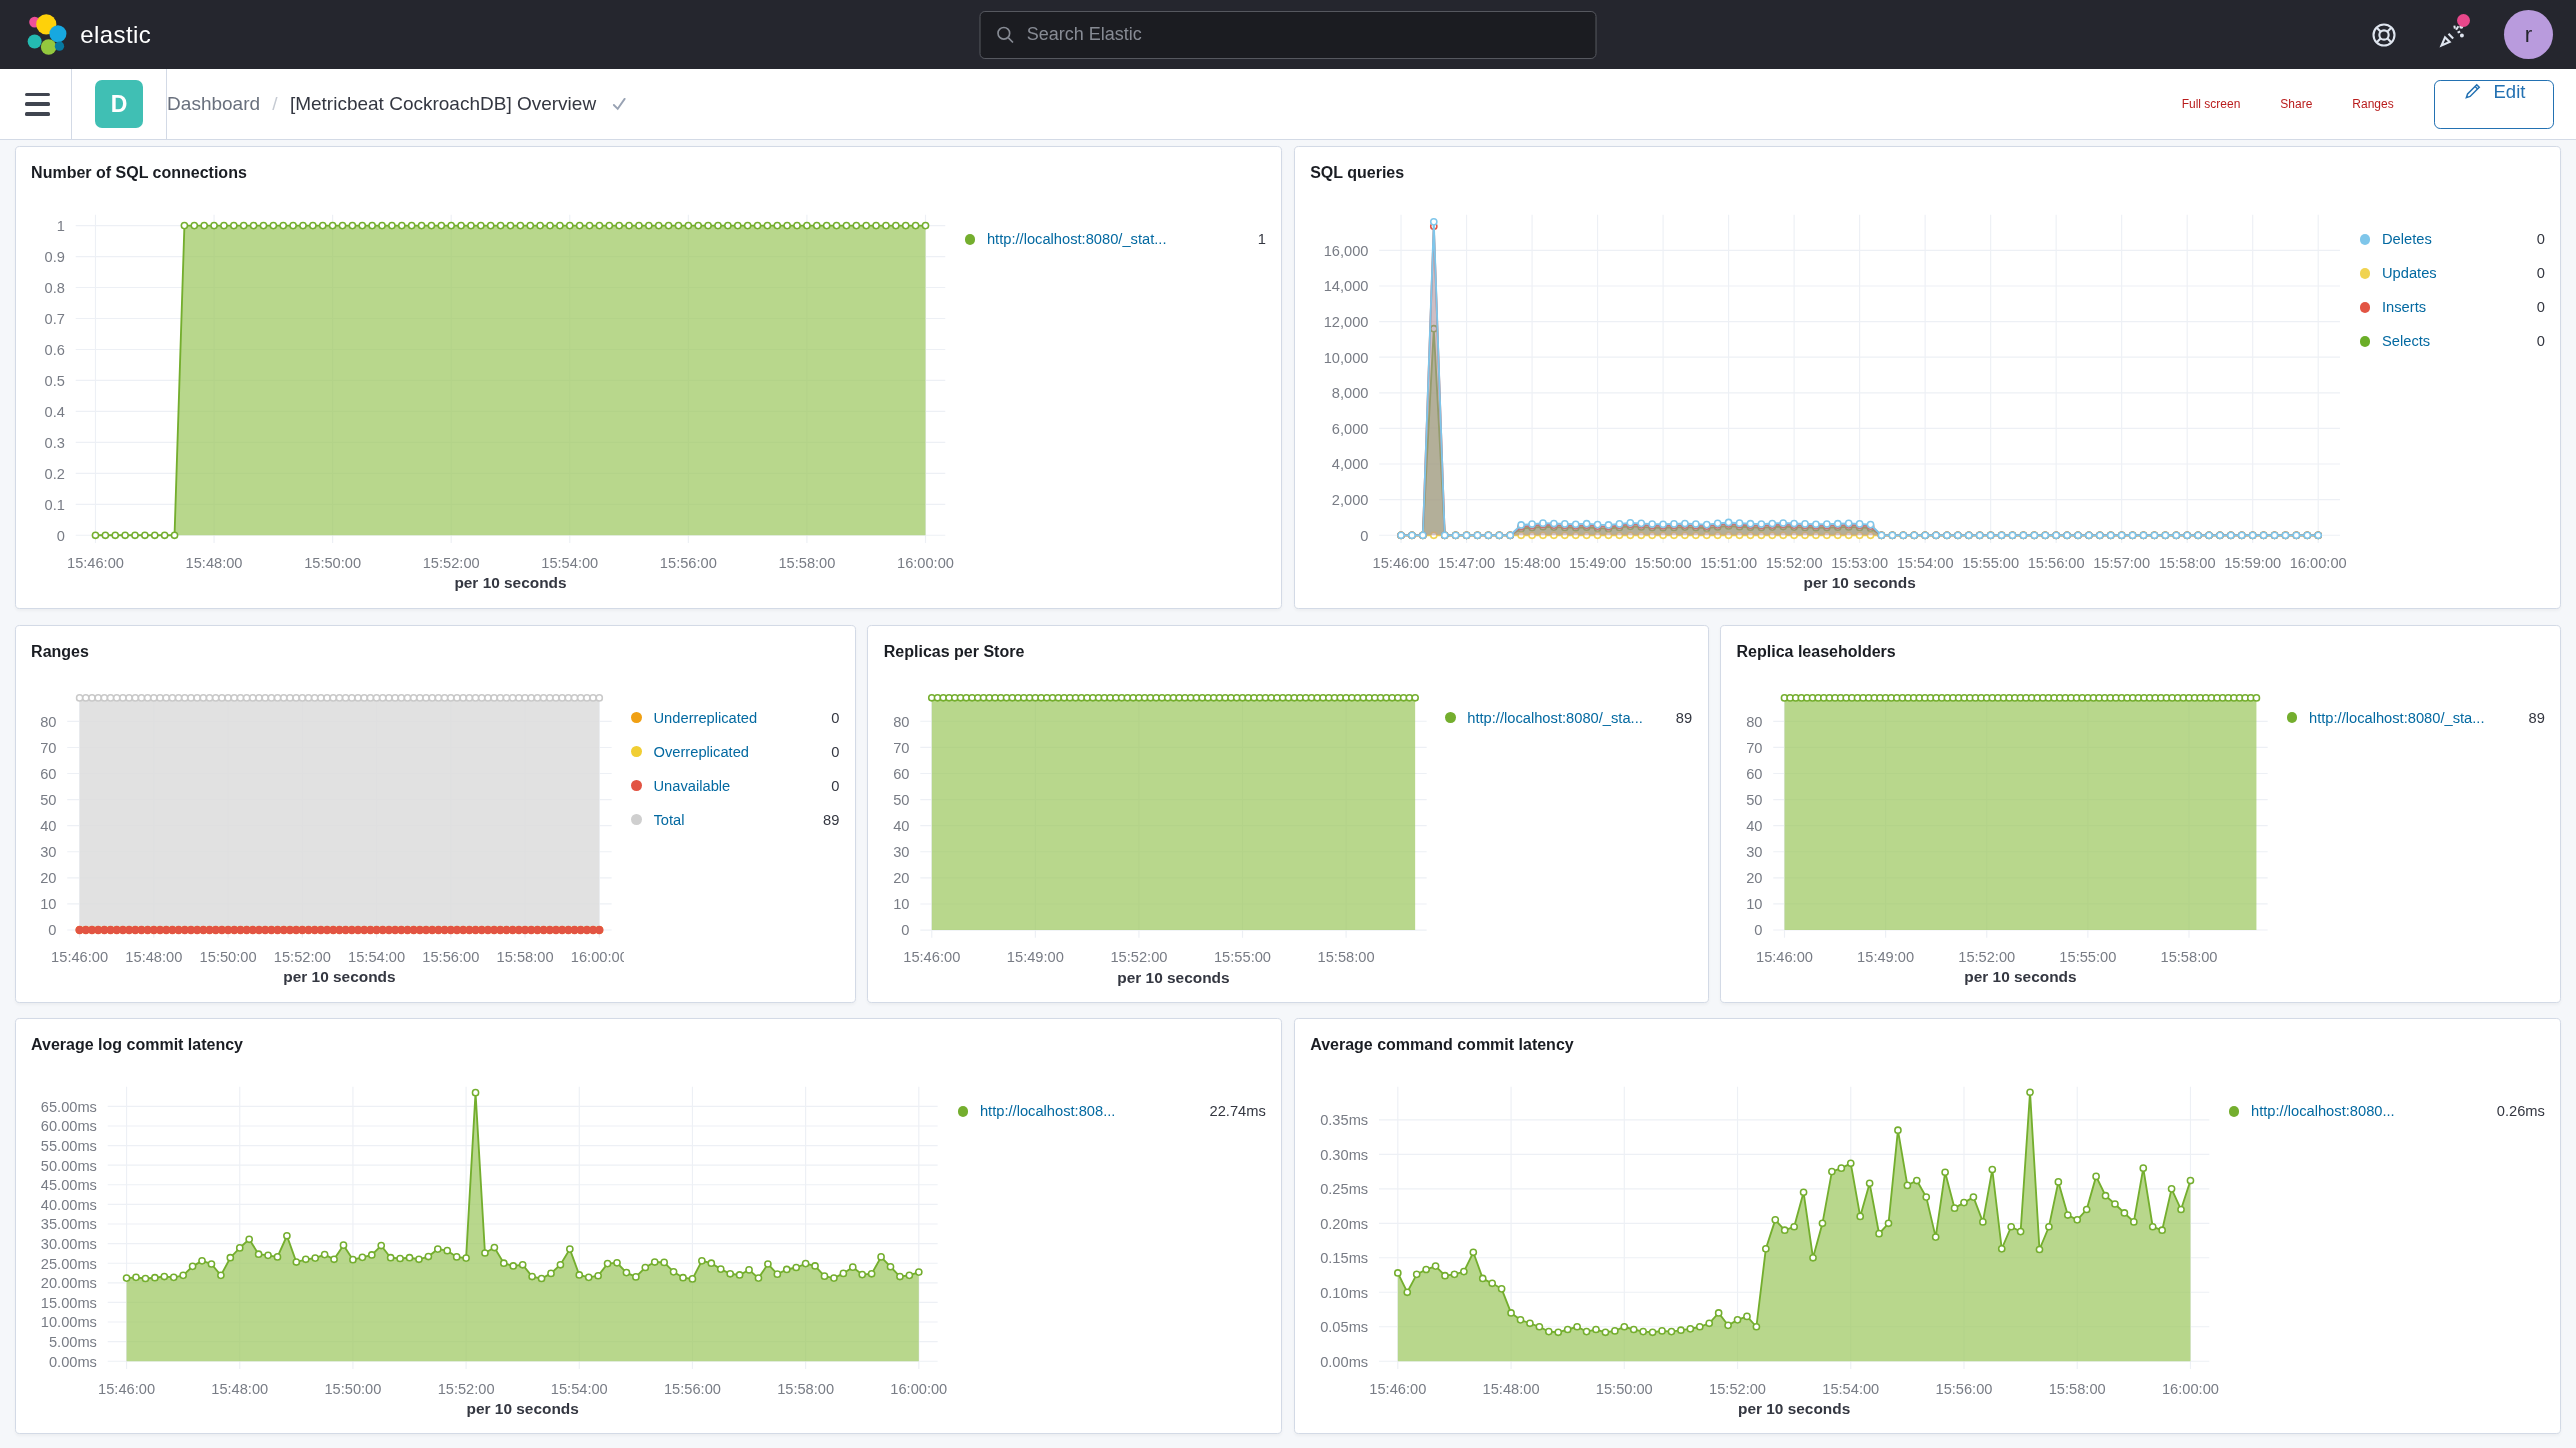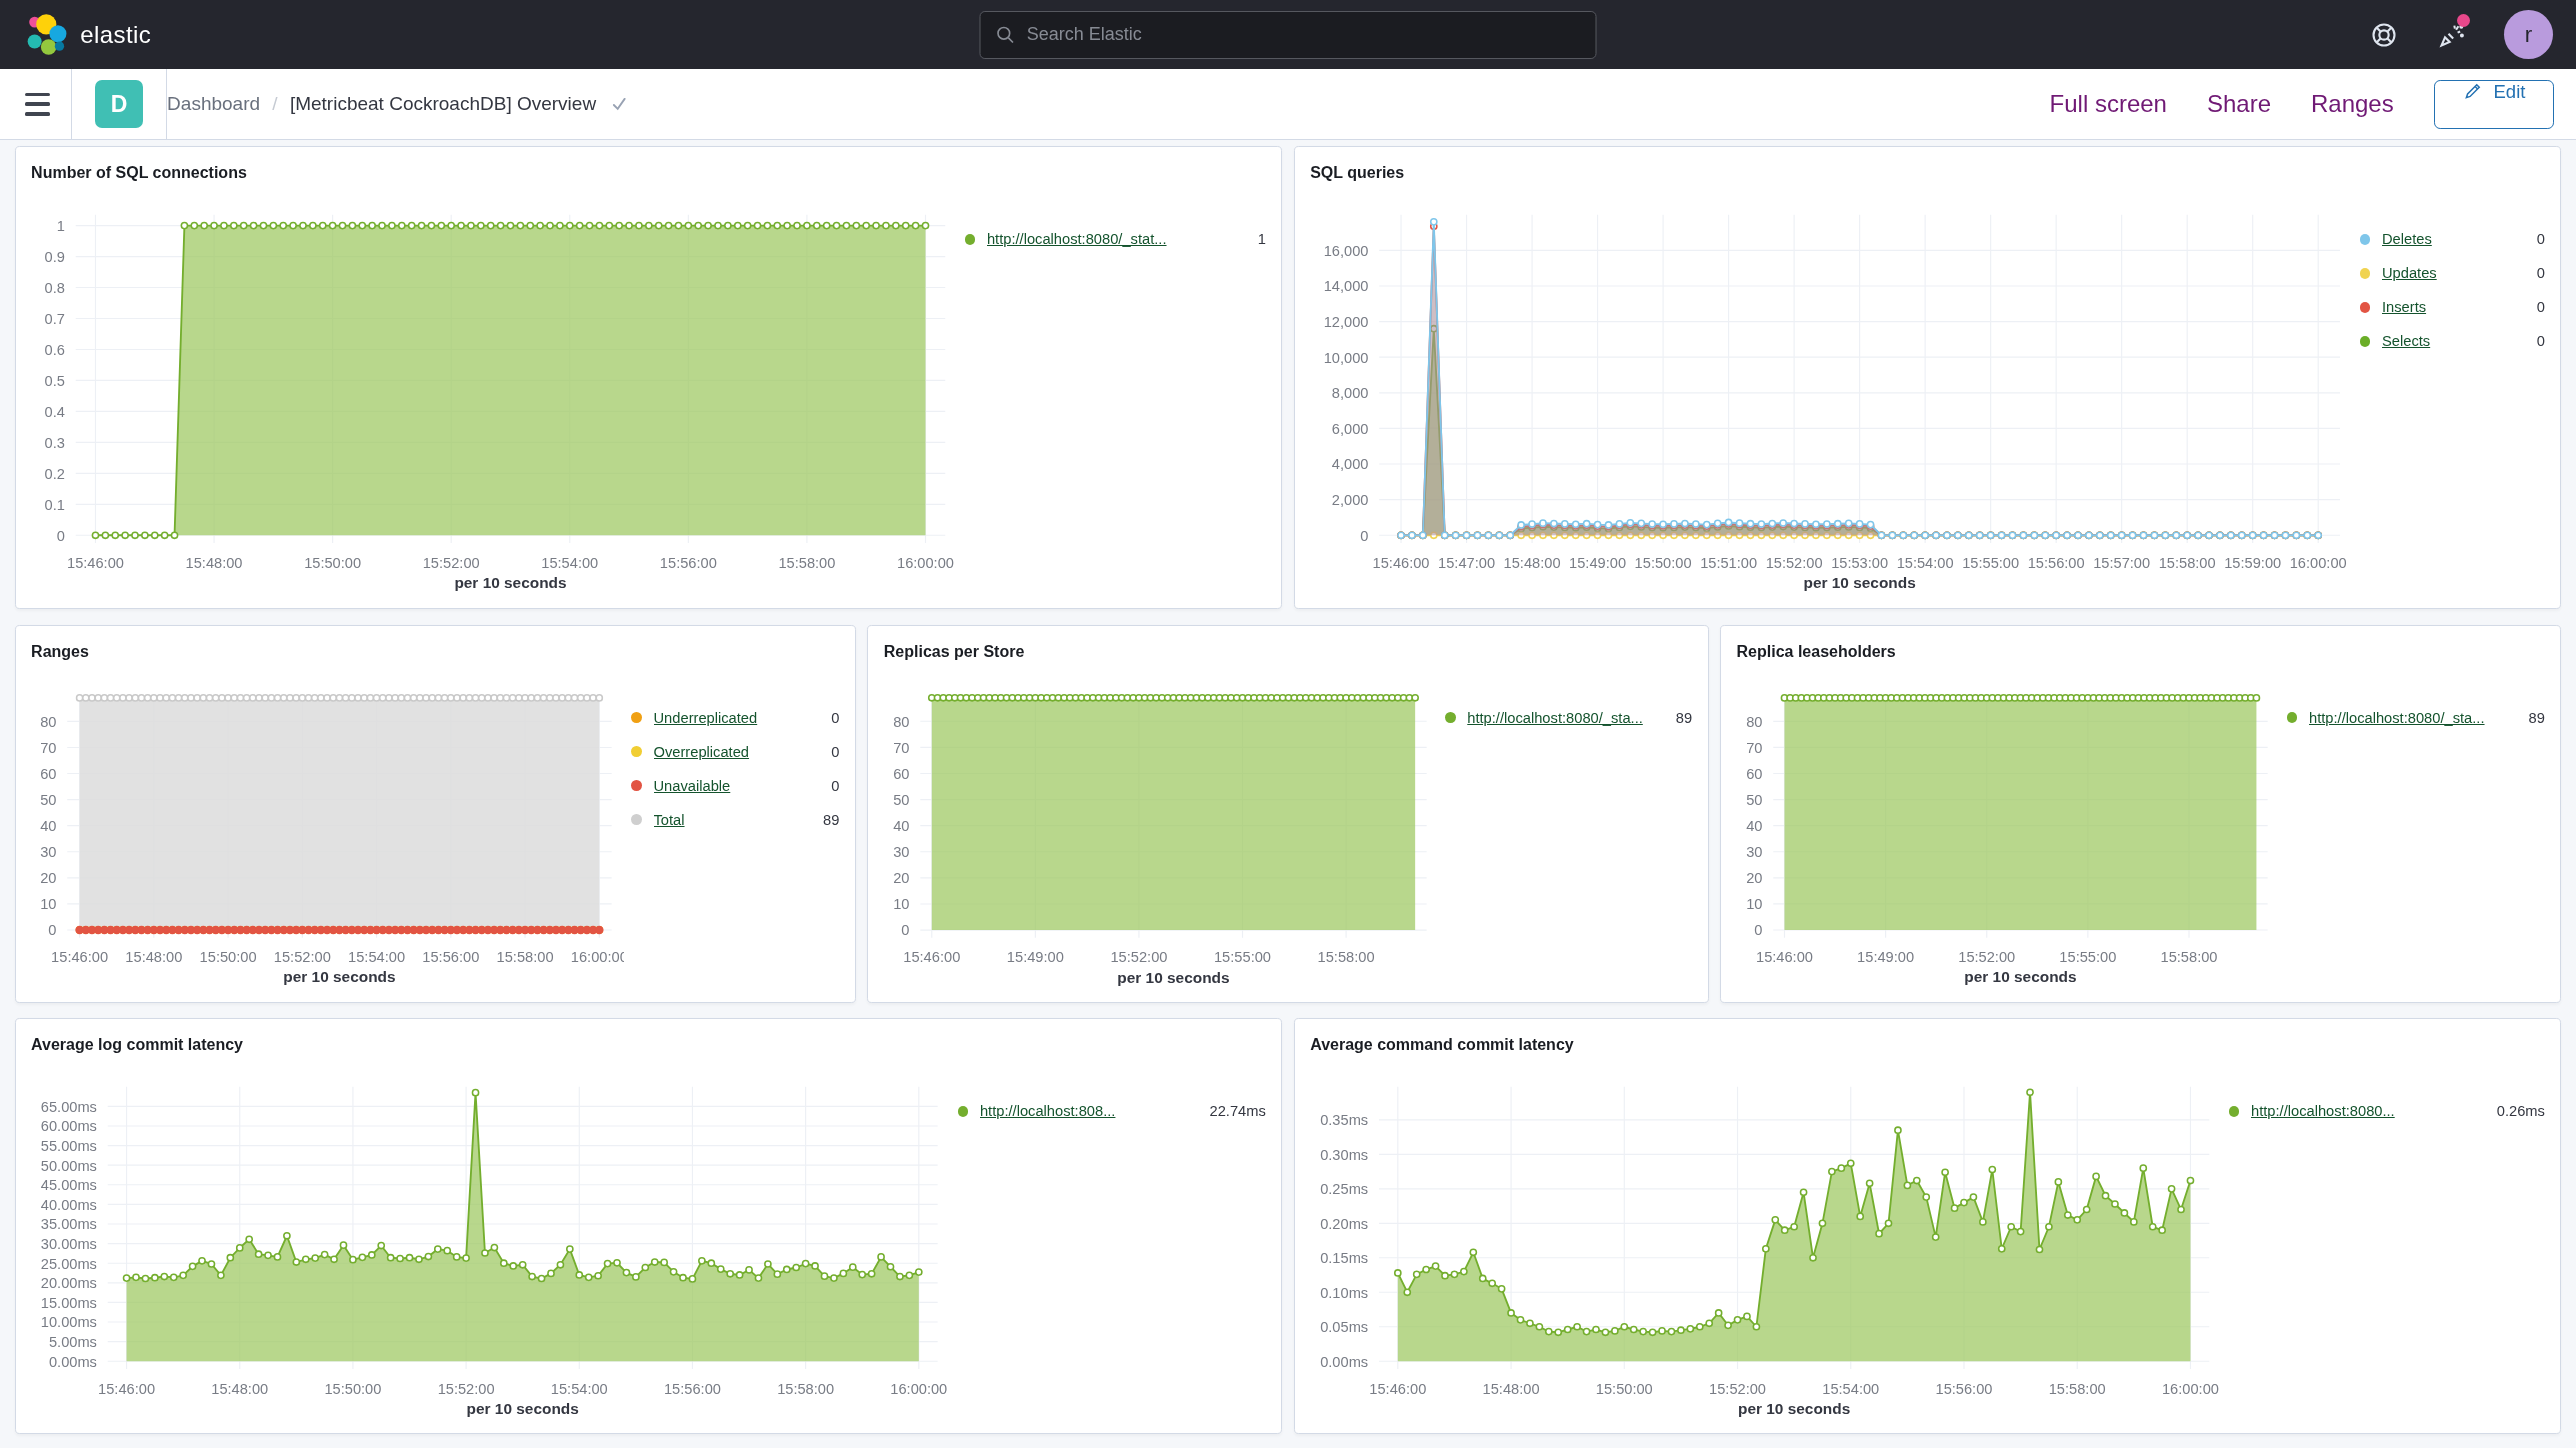--- a/index.html
+++ b/index.html
@@ -26,41 +26,41 @@
   .app-tab { height:100%; display:flex; align-items:center; justify-content:center; padding:0 23px; margin-left:18.5px;
     border-left:0.8px solid #D3DAE6; border-right:0.8px solid #D3DAE6; }
   .app-chip { width:48px; height:48px; border-radius:7px; background:#40BFB4; color:#fff; font-size:23px; font-weight:700;
     display:flex; align-items:center; justify-content:center; }
   .crumbs { display:flex; align-items:center; font-size:19px; }
   .crumb-link { color:#69707D; cursor:pointer; }
   .crumb-sep { color:#C6CBD3; margin:0 12.3px; }
   .crumb-current { color:#343741; font-weight:500; }
   .title-caret { margin-left:14px; display:flex; align-items:center; cursor:pointer; }
   .bar-actions { margin-left:auto; display:flex; align-items:center; gap:40px; padding-right:21.6px; }
-  .bar-link { color:#701a75; font-size:24px; cursor:pointer; }
+  .bar-link { color:#b91c1c; font-size:12px; cursor:pointer; }
   .edit-btn { height:49px; padding:0 28px; border:1.5px solid #2371B2; border-radius:6.2px; background:#fff; color:#2371B2;
     font-size:18.5px; font-weight:500; display:flex; align-items:flex-start; gap:10.8px; cursor:pointer; font-family:inherit; }
 
   
   .dash { position:absolute; top:140px; left:0; right:0; bottom:0; background:#F5F7FA; padding:6.2px 14.7px 0 14.7px;
     display:flex; flex-direction:column; gap:15.4px; }
   .row { display:flex; gap:11.6px; }
   .row1 { height:463px; } .row2 { height:378px; } .row3 { height:416px; }
   .panel { background:#fff; border:0.8px solid #D3DAE6; border-radius:4.6px; box-shadow:0 1.5px 3.1px rgba(0,0,0,.04);
     padding:12.3px 15.4px 7.7px 15.4px; display:flex; flex-direction:column; flex:1 1 0; min-width:0; }
   .panel-title { font-size:16px; font-weight:700; color:#1A1D23; line-height:28px; flex:none; }
   .tvb-body { flex:1; display:flex; min-height:0; }
   .chart-wrap { flex:1; position:relative; min-width:0; }
   .chart-wrap svg { position:absolute; left:0; top:0; }
 
   .legend { flex:none; padding-top:35px; padding-left:7.7px; }
   .lw400{width:309px;} .lw250{width:193px;} .lw280{width:216px;} .lw330{width:255px;} .lw345{width:266px;} .lw410{width:316px;} .lw420{width:324px;}
   .legend-row { display:flex; align-items:center; height:34px; cursor:pointer; }
   .dot { width:10.8px; height:10.8px; border-radius:50%; margin-right:11.6px; flex:none; }
-  .llabel { flex:1; font-size:14.7px; color:#14532d; white-space:nowrap; overflow:hidden;text-decoration:underline; }
+  .llabel { flex:1; font-size:14.7px; color:#0369a1; white-space:nowrap; overflow:hidden; }
   .lvalue { font-size:14.7px; color:#343741; margin-left:14px; min-width:34px; text-align:right; white-space:nowrap; }
 
   
   text.tick { fill:#787C85; font-size:19px; }
   text.axis-title { fill:#343741; font-size:20px; font-weight:700; }
   line.grid { stroke:#EDF0F5; stroke-width:1.5; }
 </style>
 </head>
 <body>
 

